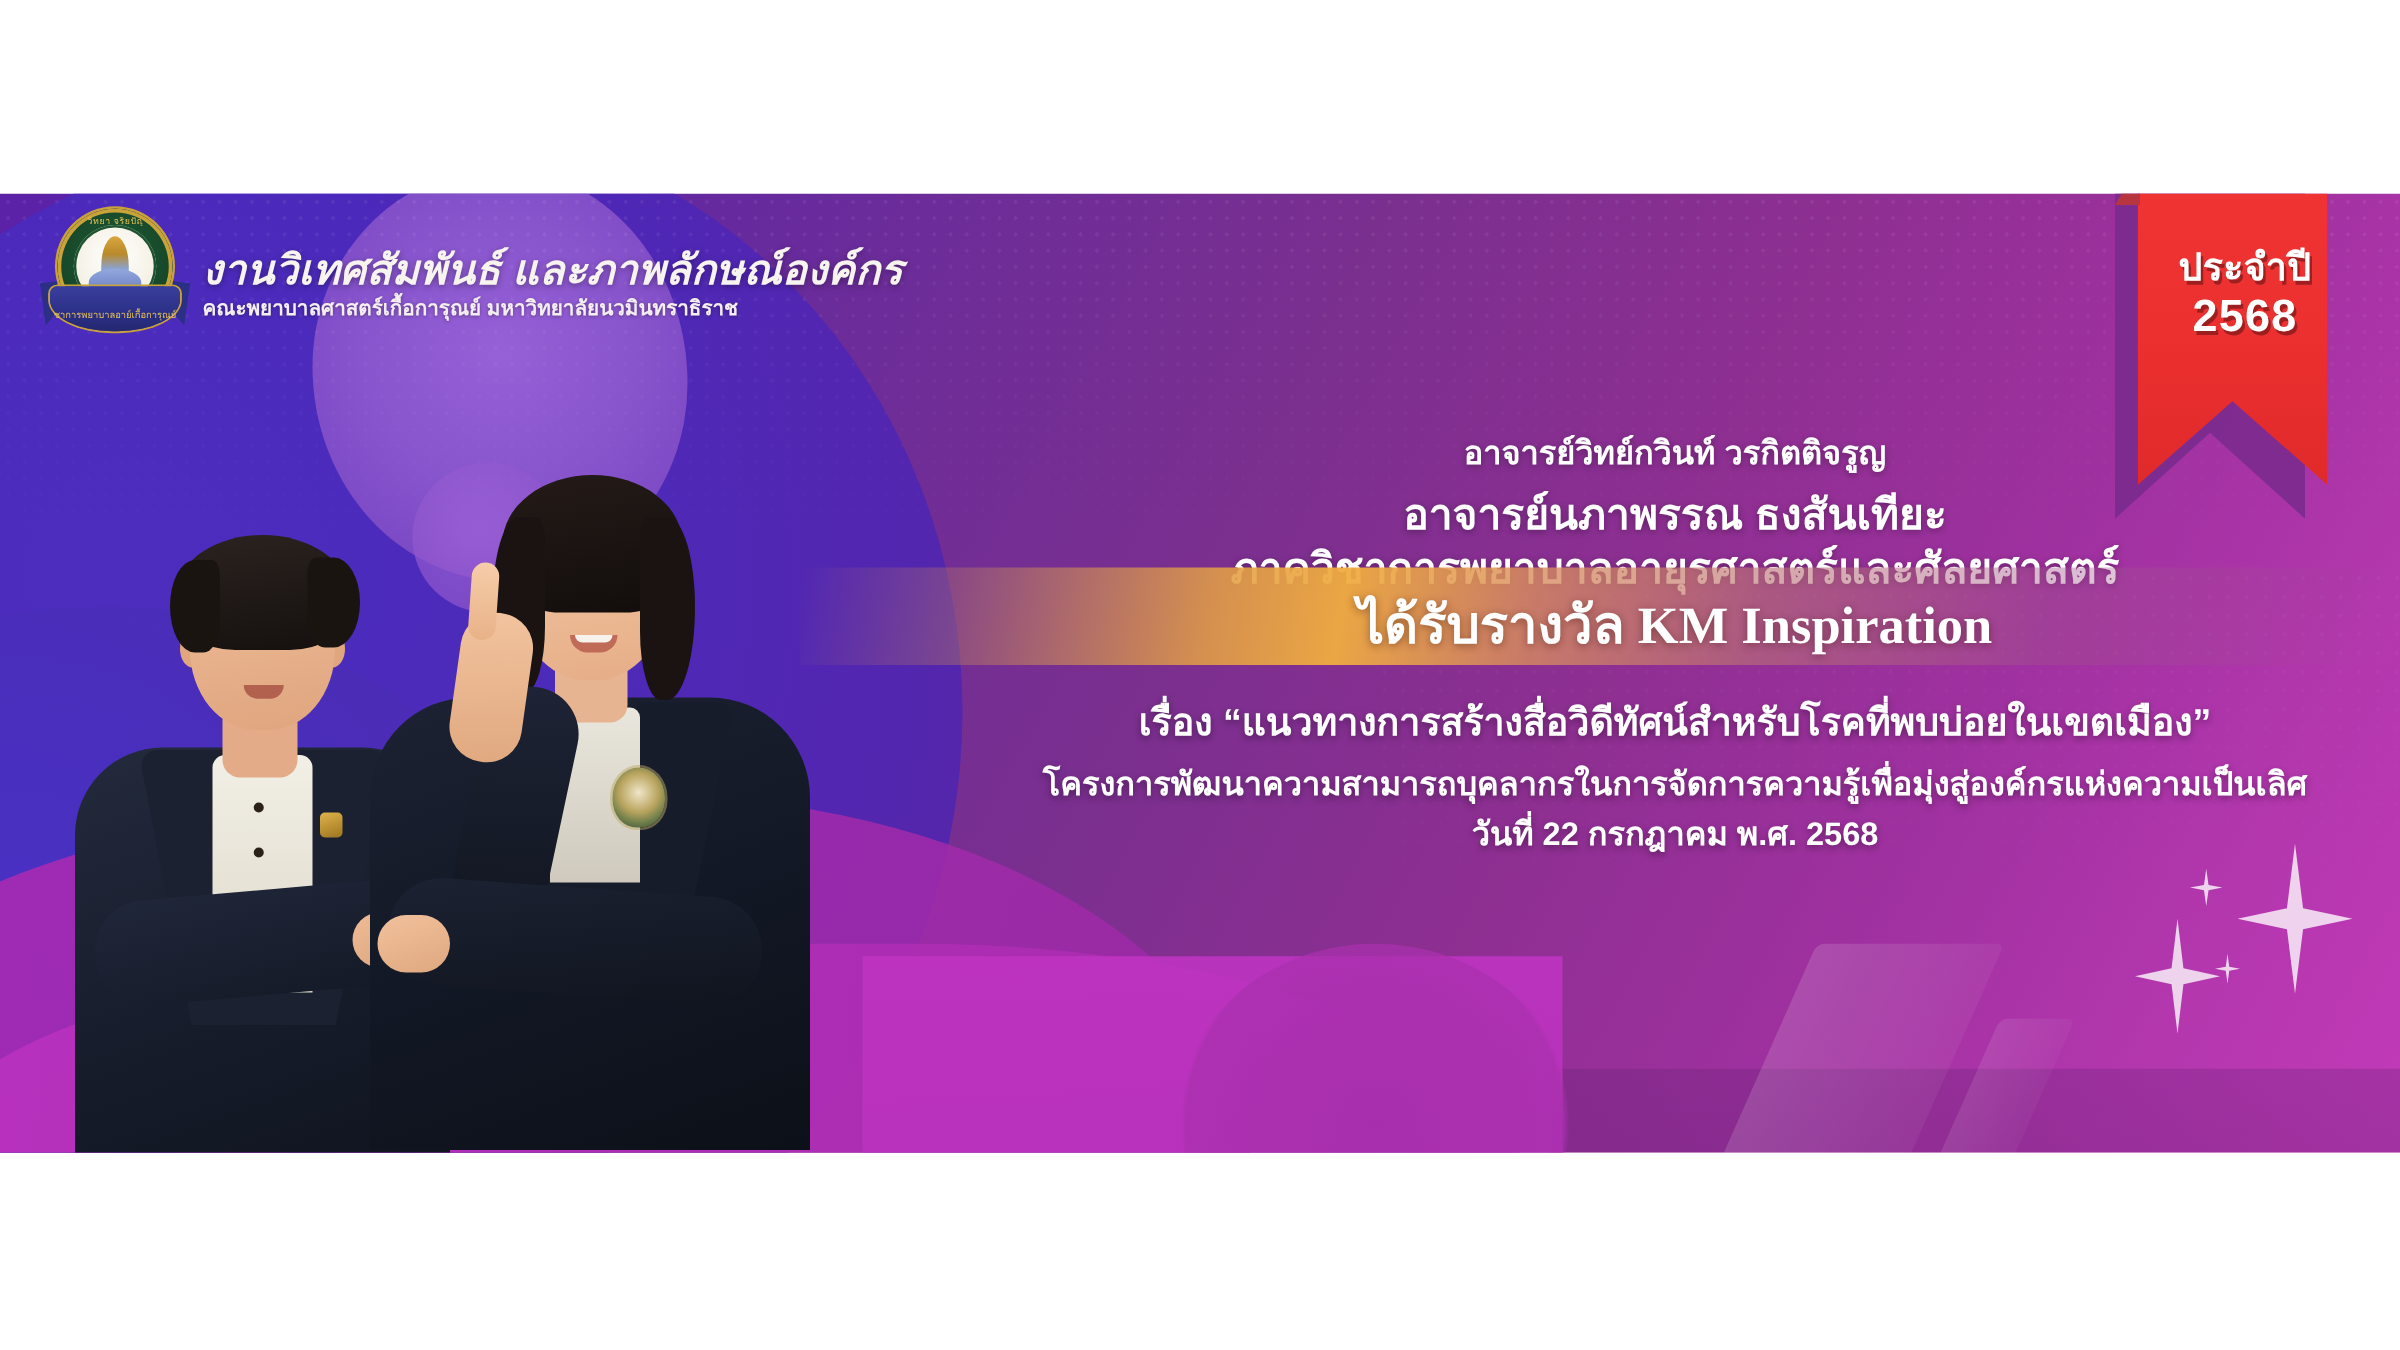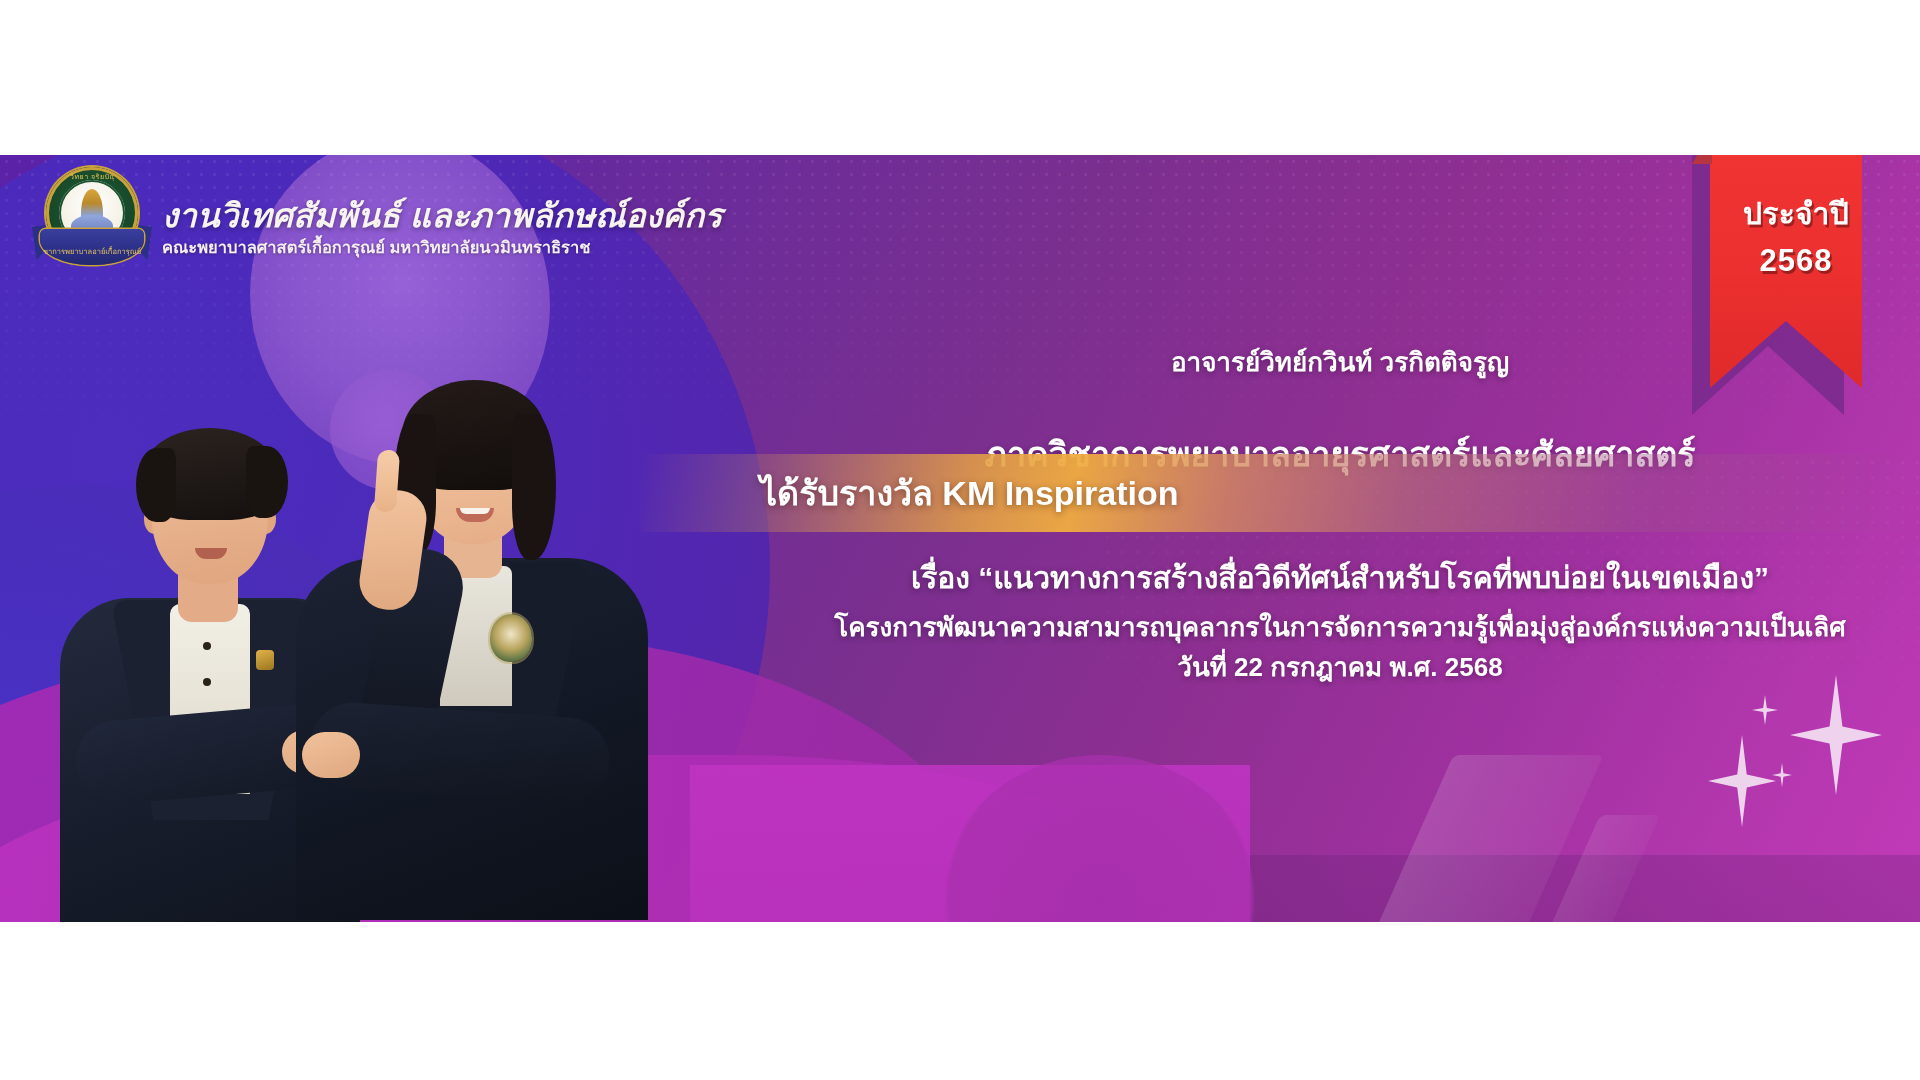--- a/index.html
+++ b/index.html
@@ -248,23 +248,22 @@
     position:absolute; left:-18px; top:0; width:20px; height:34px;
     background:#b6353f; clip-path:polygon(100% 0,100% 100%,0 100%);
   }
   #yr-label{
     position:absolute; left:0; right:0; top:60px; text-align:center;
     color:#ffffff; font-size:30px; font-weight:bold; letter-spacing:.3px;
     text-shadow:2px 3px 0 rgba(60,10,10,.45);
   }
   #yr-value{
     position:absolute; left:0; right:0; top:102px; text-align:center;
-    color:#ffffff; font-size:31px; font-weight:bold; letter-spacing:1px;
+    color:#ffffff; font-size:36px; font-weight:bold; letter-spacing:1px;
     text-shadow:2px 3px 0 rgba(60,10,10,.45);
-    margin-top:11px;
   }
 
   
   #content{ position:absolute; left:760px; top:0; width:1160px; height:767px; z-index:30;}
 
   #congrats-pill{
     position:absolute; left:210px; top:75px; width:760px; height:100px;
     background:linear-gradient(95deg,#4e1580 0%,#551a86 40%,#5f1f8e 72%,#6b2597 100%);
     border-radius:52px;
     box-shadow:0 5px 20px rgba(40,5,70,.35);
@@ -290,23 +289,23 @@
        rgba(120,55,150,0) 0%,
        rgba(170,110,110,.45) 10%,
        rgba(226,158,70,.88) 26%,
        rgba(240,172,64,.95) 34%,
        rgba(215,140,95,.80) 46%,
        rgba(186,113,118,.62) 60%,
        rgba(160,82,140,.40) 78%,
        rgba(140,60,150,0) 100%);
   }
   #award-text{
-    position:absolute; left:0; top:311px; width:1160px; text-align:left;
-    color:#ffffff; font-size:34px; font-weight:bold;
-    text-shadow:0 2px 7px rgba(60,20,10,.45); white-space:nowrap;
+    position:absolute; left:0; top:311px; width:1160px; text-align:center;
+    color:#ffffff; font-size:42px; font-weight:bold;
+    text-shadow:0 2px 7px rgba(60,20,10,.45); white-space:nowrap;font-family:Liberation Serif, serif;
   }
 
   .detail-line{
     position:absolute; left:-40px; width:1240px; text-align:center;
     color:#ffffff; font-weight:bold; text-shadow:0 2px 6px rgba(0,0,0,.35);
     white-space:nowrap;
   }
   #topic{ top:399px; font-size:30px; }
   #project{ top:451px; font-size:26px; }
   #date{ top:491px; font-size:26px; }
@@ -418,20 +417,21 @@
     <div class="yr-main"></div>
     <div class="yr-fold"></div>
     <div id="yr-label">ประจำปี</div>
     <div id="yr-value">2568</div>
   </div>
 
   <div id="content">
 
 
     <div class="name-line" id="name1">อาจารย์วิทย์กวินท์ วรกิตติจรูญ</div>
+    <div class="name-line" id="name2">อาจารย์นภาพรรณ ธงสันเทียะ</div>
     <div class="name-line" id="dept">ภาควิชาการพยาบาลอายุรศาสตร์และศัลยศาสตร์</div>
 
     <div id="award-band"></div>
     <div id="award-text">ได้รับรางวัล KM Inspiration</div>
 
     <div class="detail-line" id="topic">เรื่อง “แนวทางการสร้างสื่อวิดีทัศน์สำหรับโรคที่พบบ่อยในเขตเมือง”</div>
     <div class="detail-line" id="project">โครงการพัฒนาความสามารถบุคลากรในการจัดการความรู้เพื่อมุ่งสู่องค์กรแห่งความเป็นเลิศ</div>
     <div class="detail-line" id="date">วันที่ 22 กรกฎาคม พ.ศ. 2568</div>
 
   </div>

